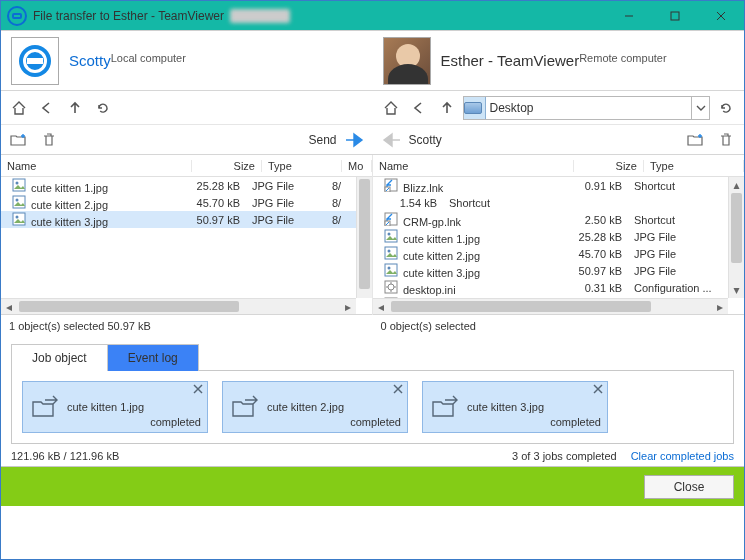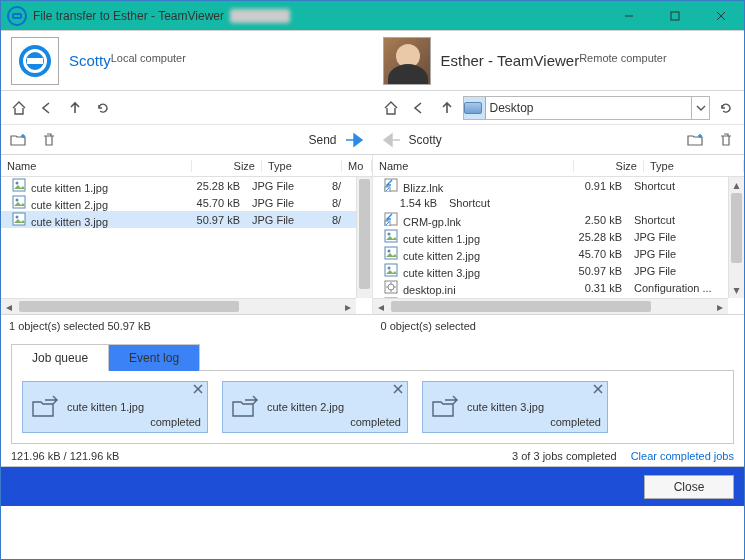--- a/index.html
+++ b/index.html
@@ -69,21 +69,21 @@
   .tab.inactive{ background:#3b82f6; border-top-color:#c8c8c8;}
   .tab + .tab{border-left:none;}
   .queue-box{ border:1px solid #c8c8c8; padding:10px; display:flex; gap:14px;}
   .job-card{ width:186px; height:52px; border:1px solid #8fb8e6; background:#cfe5fb; position:relative; display:flex; align-items:center; padding:4px 6px; font-size:11px;}
   .job-card .x{position:absolute; right:4px; top:2px; color:#567;}
   .job-card .done{position:absolute; right:6px; bottom:4px; color:#333;}
   .job-card .jicon{width:32px;height:32px;margin-right:6px;display:flex;align-items:center;justify-content:center;color:#567;}
   .bottom-status{ display:flex; align-items:center; padding:4px 10px; font-size:11px;}
   .bottom-status .spacer{flex:1;}
   .link{color:#0b6cd4;}
-  .footer{ height:40px; background:#1d4ed8; border-top:1px solid #c8c8c8; display:flex; align-items:center; justify-content:flex-end; padding:0 10px;}
+  .footer{ height:40px; background:#84cc16; border-top:1px solid #c8c8c8; display:flex; align-items:center; justify-content:flex-end; padding:0 10px;}
   .btn-close{ width:90px; height:24px; border:1px solid #aeaeae; background:#f6f6f6; font-size:12px; display:flex; align-items:center; justify-content:center;}
   .disk-icon{width:18px;height:12px;border:1px solid #5b88b8;border-radius:2px;background:linear-gradient(#a8c8e8,#6fa0d4);margin-right:2px;}
 </style>
 </head>
 <body>
 
 <div class="window">
 
   <div class="titlebar">
     <div class="titlebar-icon">
@@ -398,21 +398,21 @@
     </div>
   </div>
 
   <div class="two-panes">
     <div class="status-row">1 object(s) selected    50.97 kB</div>
     <div class="status-row">0 object(s) selected</div>
   </div>
 
   <div class="tabs-area">
     <div class="tabs">
-      <div class="tab">Job queue</div>
+      <div class="tab">Job object</div>
       <div class="tab inactive">Event log</div>
     </div>
     <div class="queue-box" id="queue-box">
         <div class="job-card">
           <div class="jicon">
             <svg width="28" height="26">
               <path d="M2 8 H10 L12 10 H22 V22 H2 Z" fill="none" stroke="#567" stroke-width="1.4"></path>
               <path d="M14 6 H26 M22 2 L26 6 L22 10" fill="none" stroke="#567" stroke-width="1.4"></path>
             </svg>
           </div>

